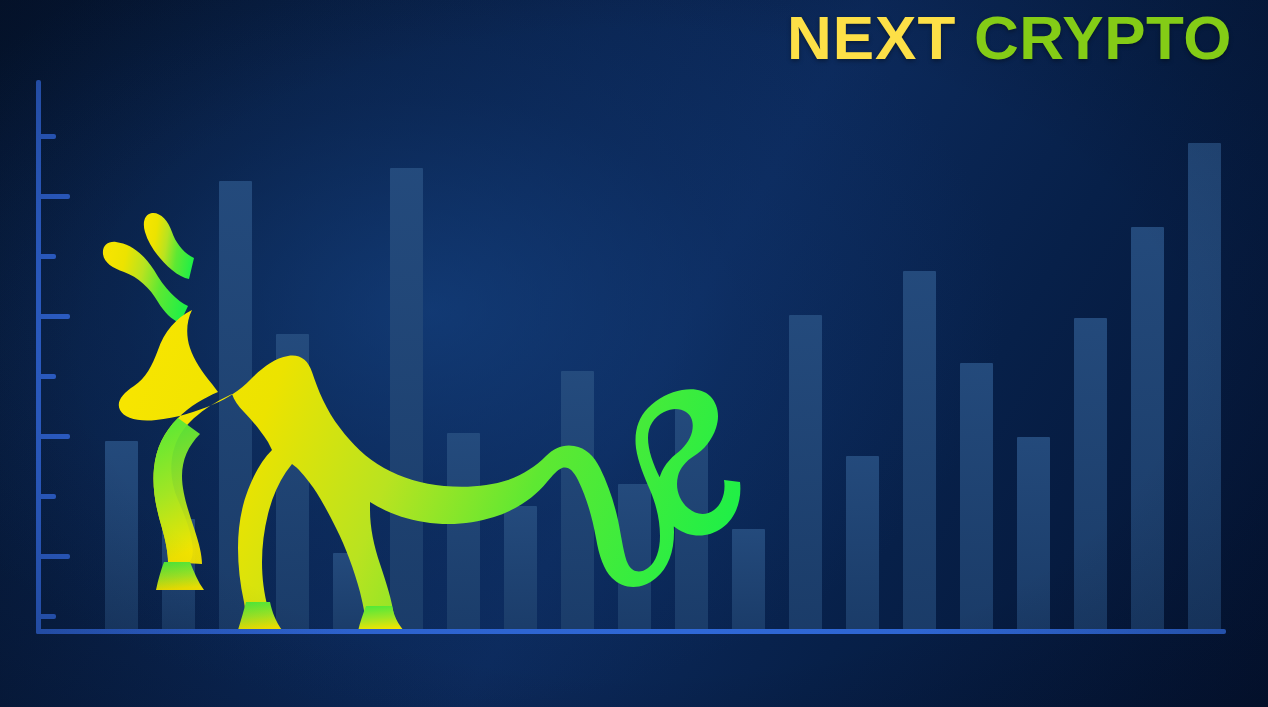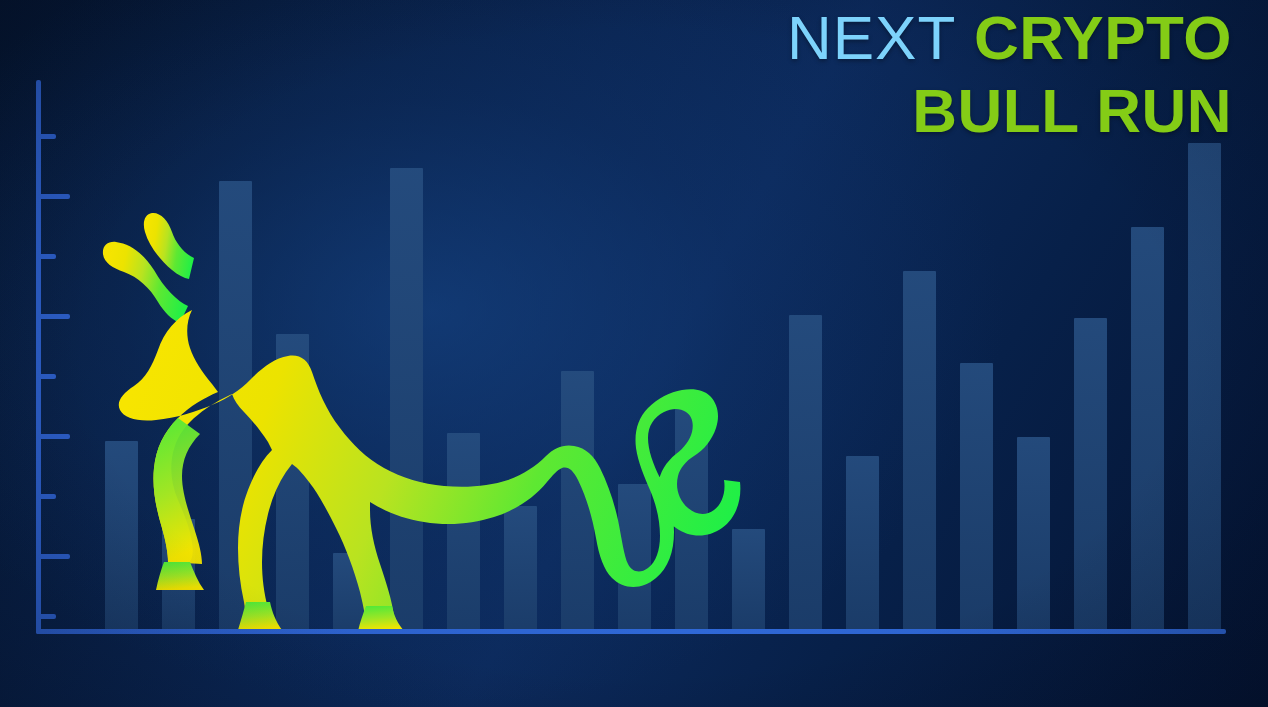--- a/index.html
+++ b/index.html
@@ -83,22 +83,22 @@
     right: 36px;
     top: 8px;
     text-align: right;
     line-height: 0.98;
     letter-spacing: 0.5px;
   }
   .hl-line { white-space: nowrap; }
   .hl-line1 { font-size: 62px; }
   .hl-line2 { font-size: 62px; margin-top: 12px; }
   .w-light {
-    color: #7dd3fc;
-    font-weight: 400;
+    color: #fde047;
+    font-weight: 700;
     letter-spacing: 1px;
     text-shadow: 0 2px 4px rgba(0,0,0,0.35);
   }
   .w-accent {
     color: #84cc16;
     font-weight: 700;
     letter-spacing: 0.5px;
     text-shadow: 0 2px 4px rgba(0,0,0,0.35);
   }
 </style>
@@ -271,18 +271,15 @@
       <div class="tick short" style="top: 614px;"></div>
     </div>
 
   <div class="bg-vig"></div>
 
   <div class="headline">
     <div class="hl-line hl-line1">
       <span class="w-light">NEXT</span>
       <span class="w-accent">CRYPTO</span>
     </div>
-    <div class="hl-line hl-line2">
-      <span class="w-accent">BULL RUN</span>
-    </div>
   </div>
 
 </div>
 
 </body></html>

